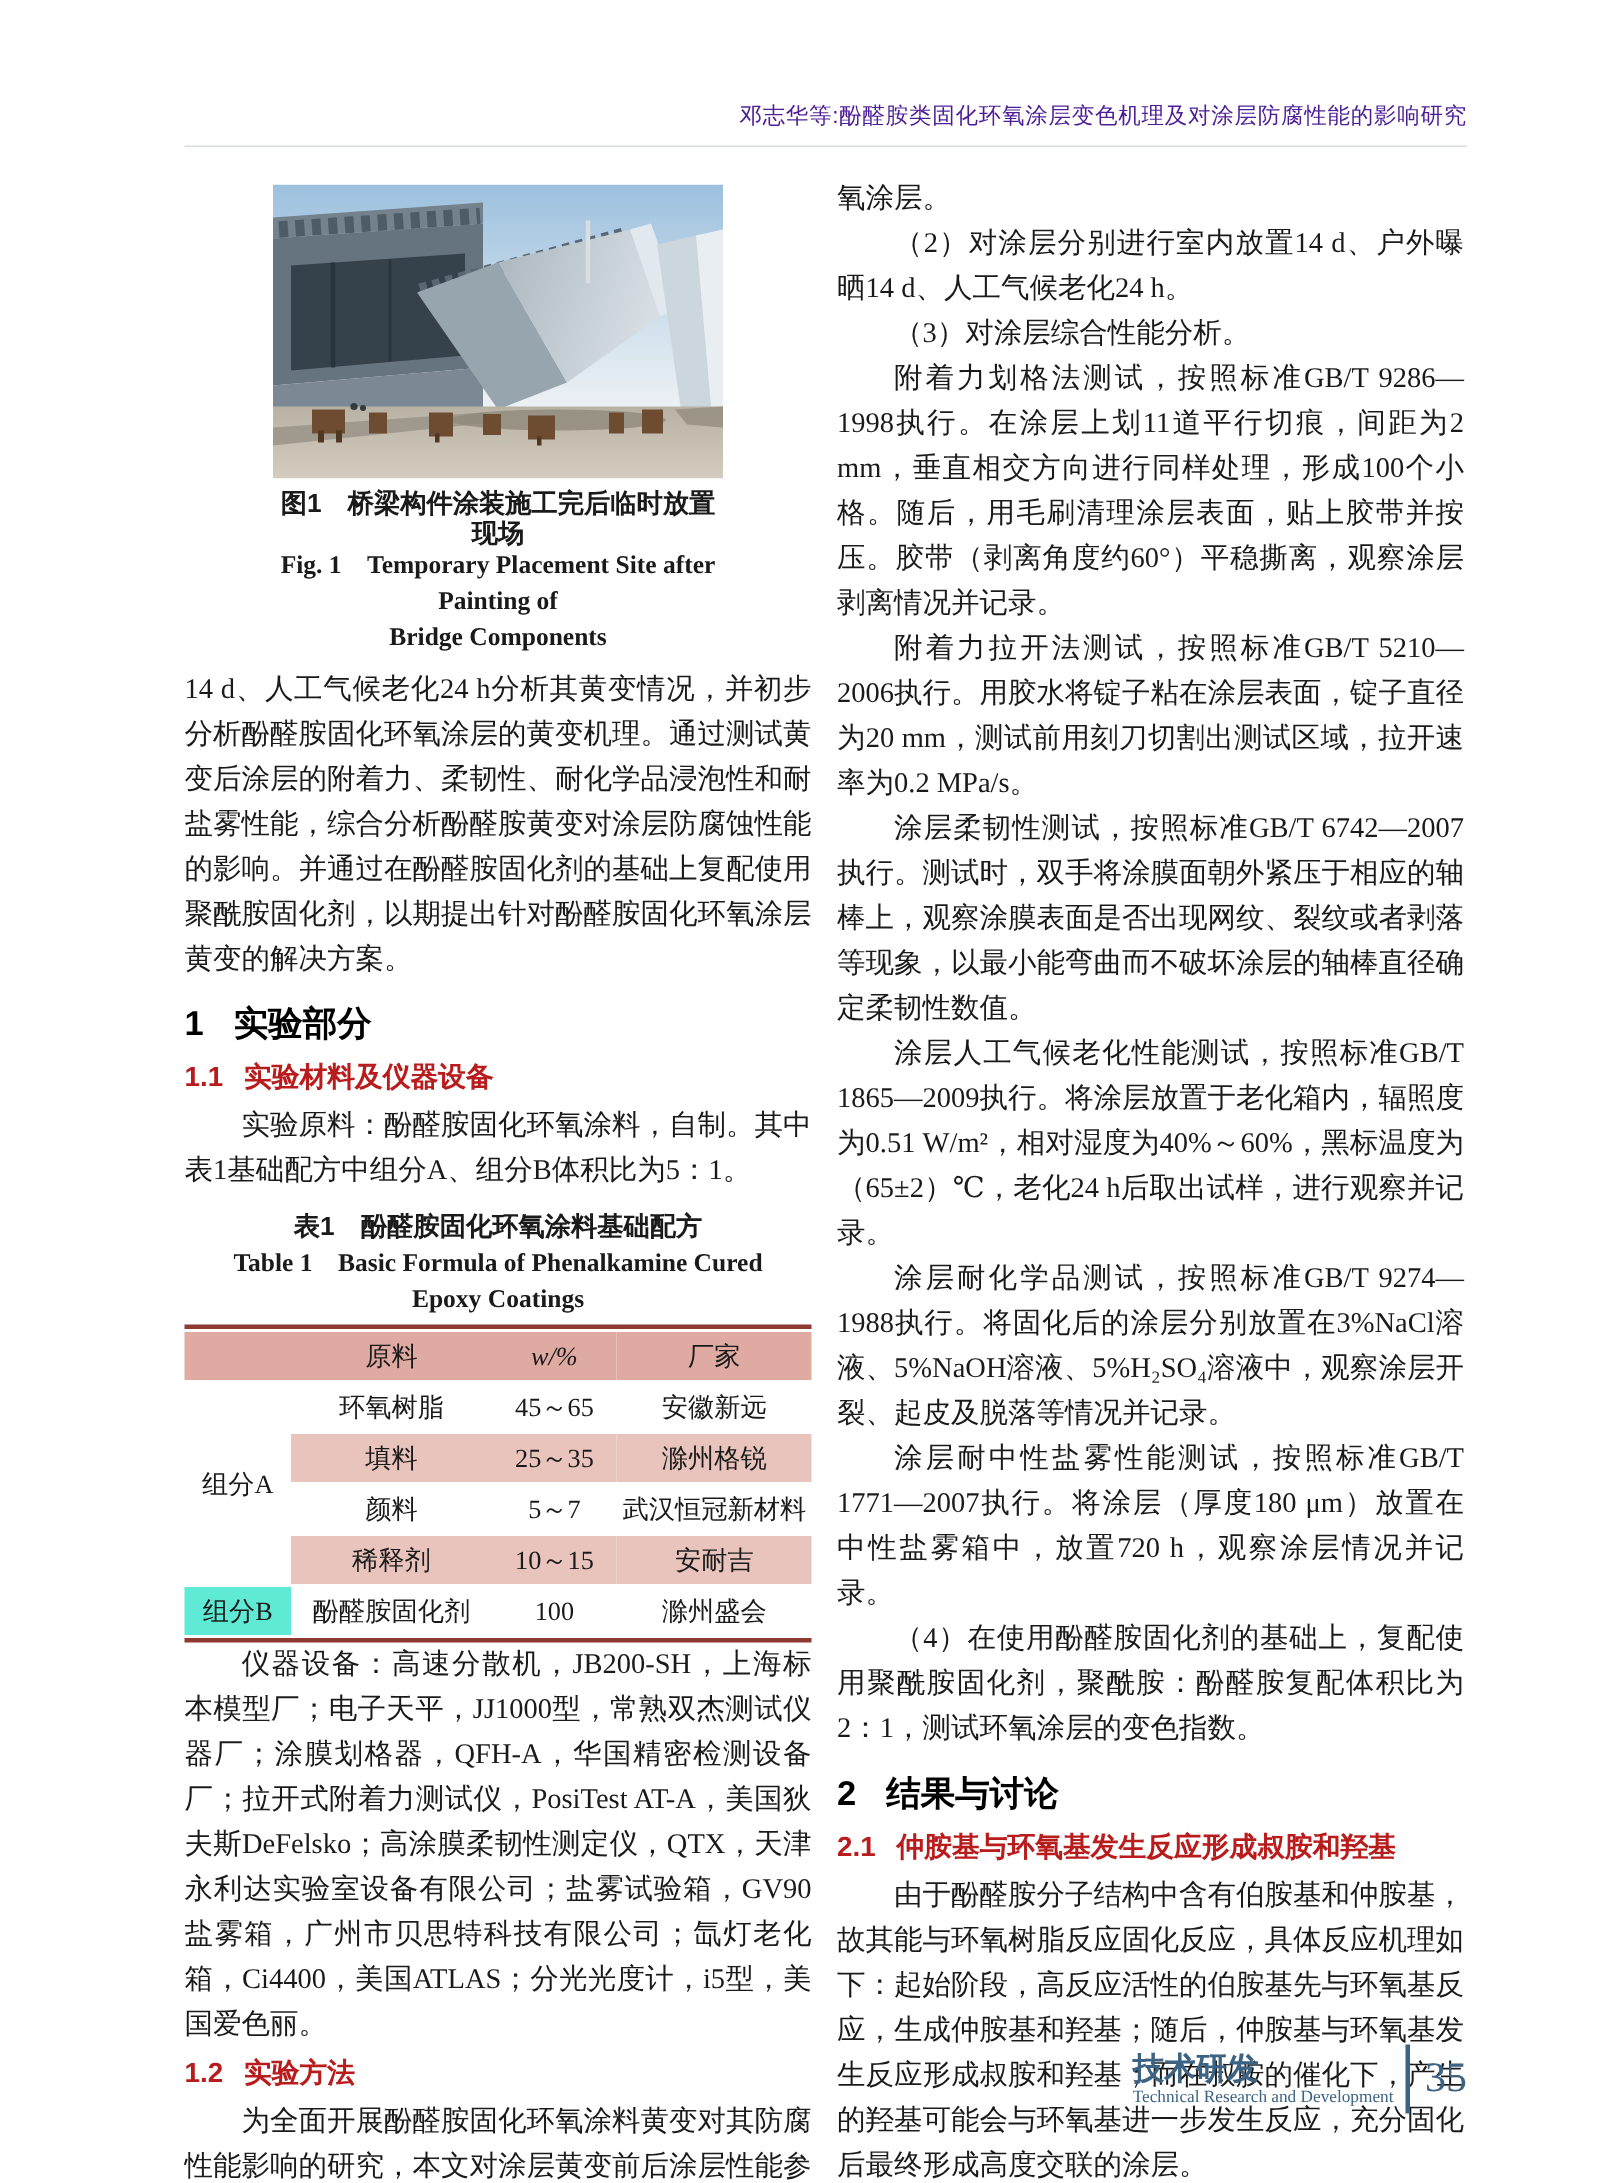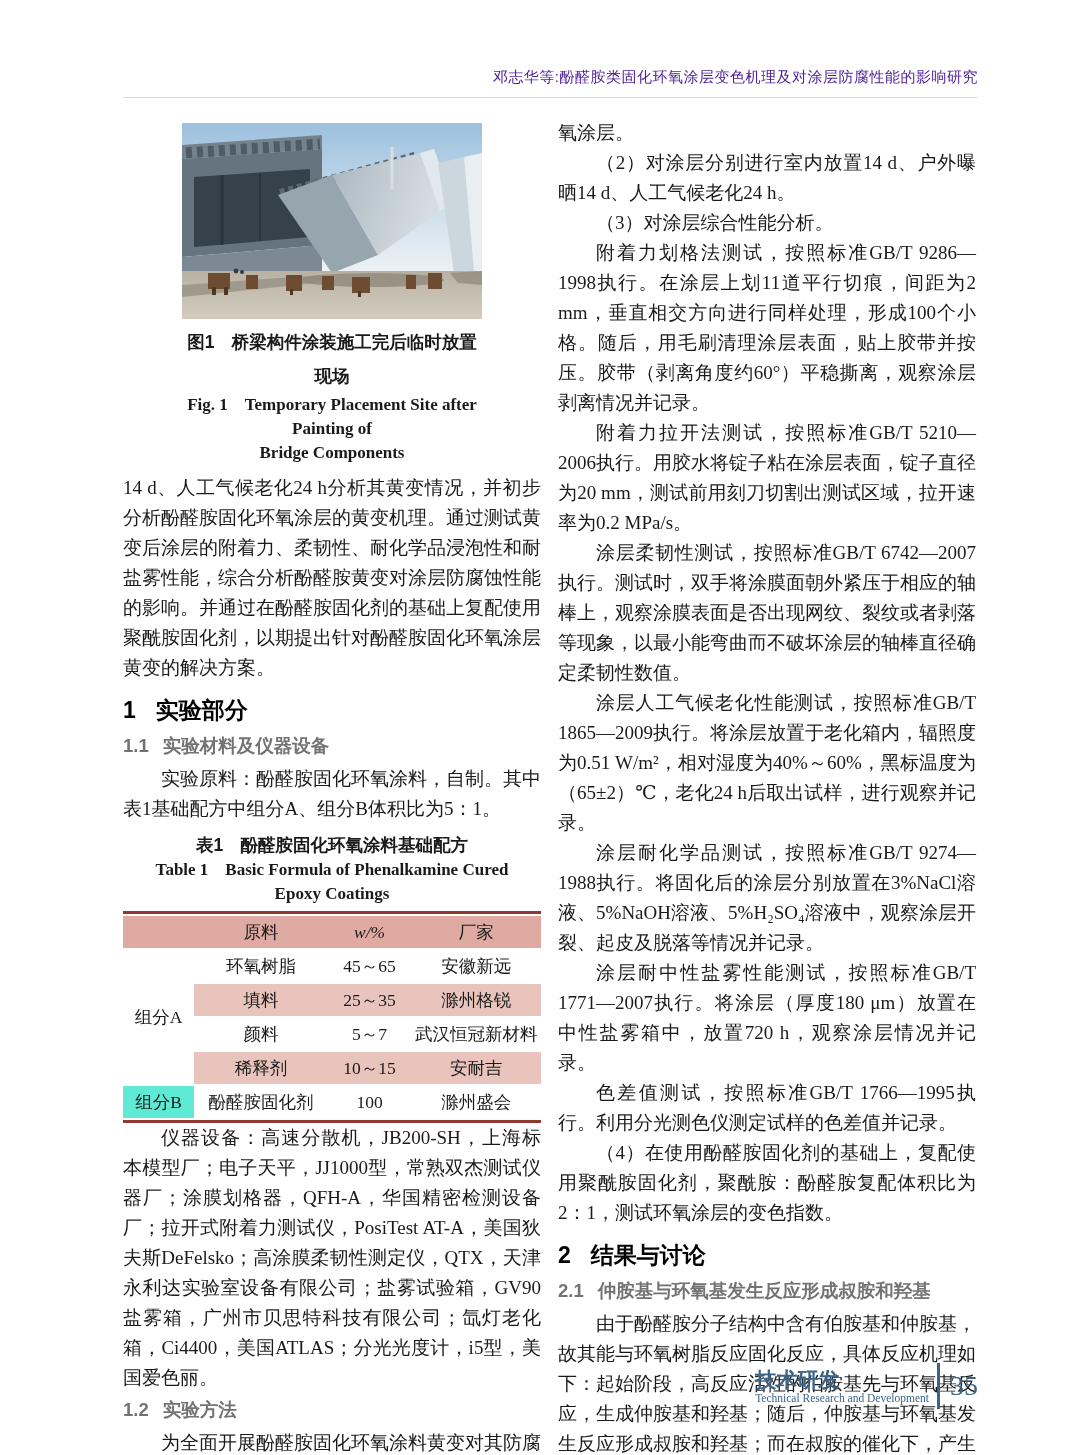--- a/index.html
+++ b/index.html
@@ -22,35 +22,35 @@
   
   .col{position:absolute;top:118px;width:418px;font-size:19px;line-height:30px;text-align:justify;}
   .col-left{left:123px;}
   .col-right{left:558px;}
   p{margin:0;}
   .indent{text-indent:2em;}
   
   .figure-wrap{width:300px;margin:5px auto 8px auto;}
   .figure-photo{display:block;width:300px;height:196px;}
   .fig-cap-zh{
-    text-align:center;font-weight:bold;font-size:17.5px;line-height:34px;margin-top:6px;
+    text-align:center;font-weight:bold;font-size:17.5px;line-height:20px;margin-top:6px;
     font-family:"Liberation Sans","DejaVu Sans",sans-serif;
   }
   .fig-cap-en{
     text-align:center;font-weight:bold;font-size:17px;line-height:24px;
     font-family:"Liberation Serif","DejaVu Serif",serif;
   }
   
   .sec1{
     color:#000000;font-family:"Liberation Sans","DejaVu Sans",sans-serif;
     font-weight:bold;font-size:23px;line-height:30px;margin:12px 0 8px 0;text-align:left;
   }
   .sec1 .num{display:inline-block;margin-right:20px;}
   .sec2{
-    color:#737373;font-family:"Liberation Sans","DejaVu Sans",sans-serif;
+    color:#b91c1c;font-family:"Liberation Sans","DejaVu Sans",sans-serif;
     font-weight:bold;font-size:18.5px;line-height:26px;margin:4px 0 5px 0;text-align:left;
   }
   .sec2 .num{display:inline-block;margin-right:14px;}
   
   .tbl-title-zh{
     text-align:center;font-weight:bold;font-size:17.5px;line-height:26px;margin-top:8px;
     font-family:"Liberation Sans","DejaVu Sans",sans-serif;
   }
   .tbl-title-en{
     text-align:center;font-weight:bold;font-size:17px;line-height:24px;
@@ -239,21 +239,20 @@
 <div class="col col-right">
   <p>氧涂层。</p>
   <p class="indent">（2）对涂层分别进行室内放置14 d、户外曝晒14 d、人工气候老化24 h。</p>
   <p class="indent">（3）对涂层综合性能分析。</p>
   <p class="indent">附着力划格法测试，按照标准GB/T 9286—1998执行。在涂层上划11道平行切痕，间距为2 mm，垂直相交方向进行同样处理，形成100个小格。随后，用毛刷清理涂层表面，贴上胶带并按压。胶带（剥离角度约60°）平稳撕离，观察涂层剥离情况并记录。</p>
   <p class="indent">附着力拉开法测试，按照标准GB/T 5210—2006执行。用胶水将锭子粘在涂层表面，锭子直径为20 mm，测试前用刻刀切割出测试区域，拉开速率为0.2 MPa/s。</p>
   <p class="indent">涂层柔韧性测试，按照标准GB/T 6742—2007执行。测试时，双手将涂膜面朝外紧压于相应的轴棒上，观察涂膜表面是否出现网纹、裂纹或者剥落等现象，以最小能弯曲而不破坏涂层的轴棒直径确定柔韧性数值。</p>
   <p class="indent">涂层人工气候老化性能测试，按照标准GB/T 1865—2009执行。将涂层放置于老化箱内，辐照度为0.51 W/m²，相对湿度为40%～60%，黑标温度为（65±2）℃，老化24 h后取出试样，进行观察并记录。</p>
   <p class="indent">涂层耐化学品测试，按照标准GB/T 9274—1988执行。将固化后的涂层分别放置在3%NaCl溶液、5%NaOH溶液、5%H₂SO₄溶液中，观察涂层开裂、起皮及脱落等情况并记录。</p>
   <p class="indent">涂层耐中性盐雾性能测试，按照标准GB/T 1771—2007执行。将涂层（厚度180 μm）放置在中性盐雾箱中，放置720 h，观察涂层情况并记录。</p>
-  <p class="indent">色差值测试，按照标准GB/T 1766—1995执行。利用分光测色仪测定试样的色差值并记录。</p>
   <p class="indent">（4）在使用酚醛胺固化剂的基础上，复配使用聚酰胺固化剂，聚酰胺：酚醛胺复配体积比为2：1，测试环氧涂层的变色指数。</p>
 
   <div class="sec1">
     <span class="num">2</span><span>结果与讨论</span>
   </div>
 
   <div class="sec2">
     <span class="num">2.1</span><span>仲胺基与环氧基发生反应形成叔胺和羟基</span>
   </div>
 

